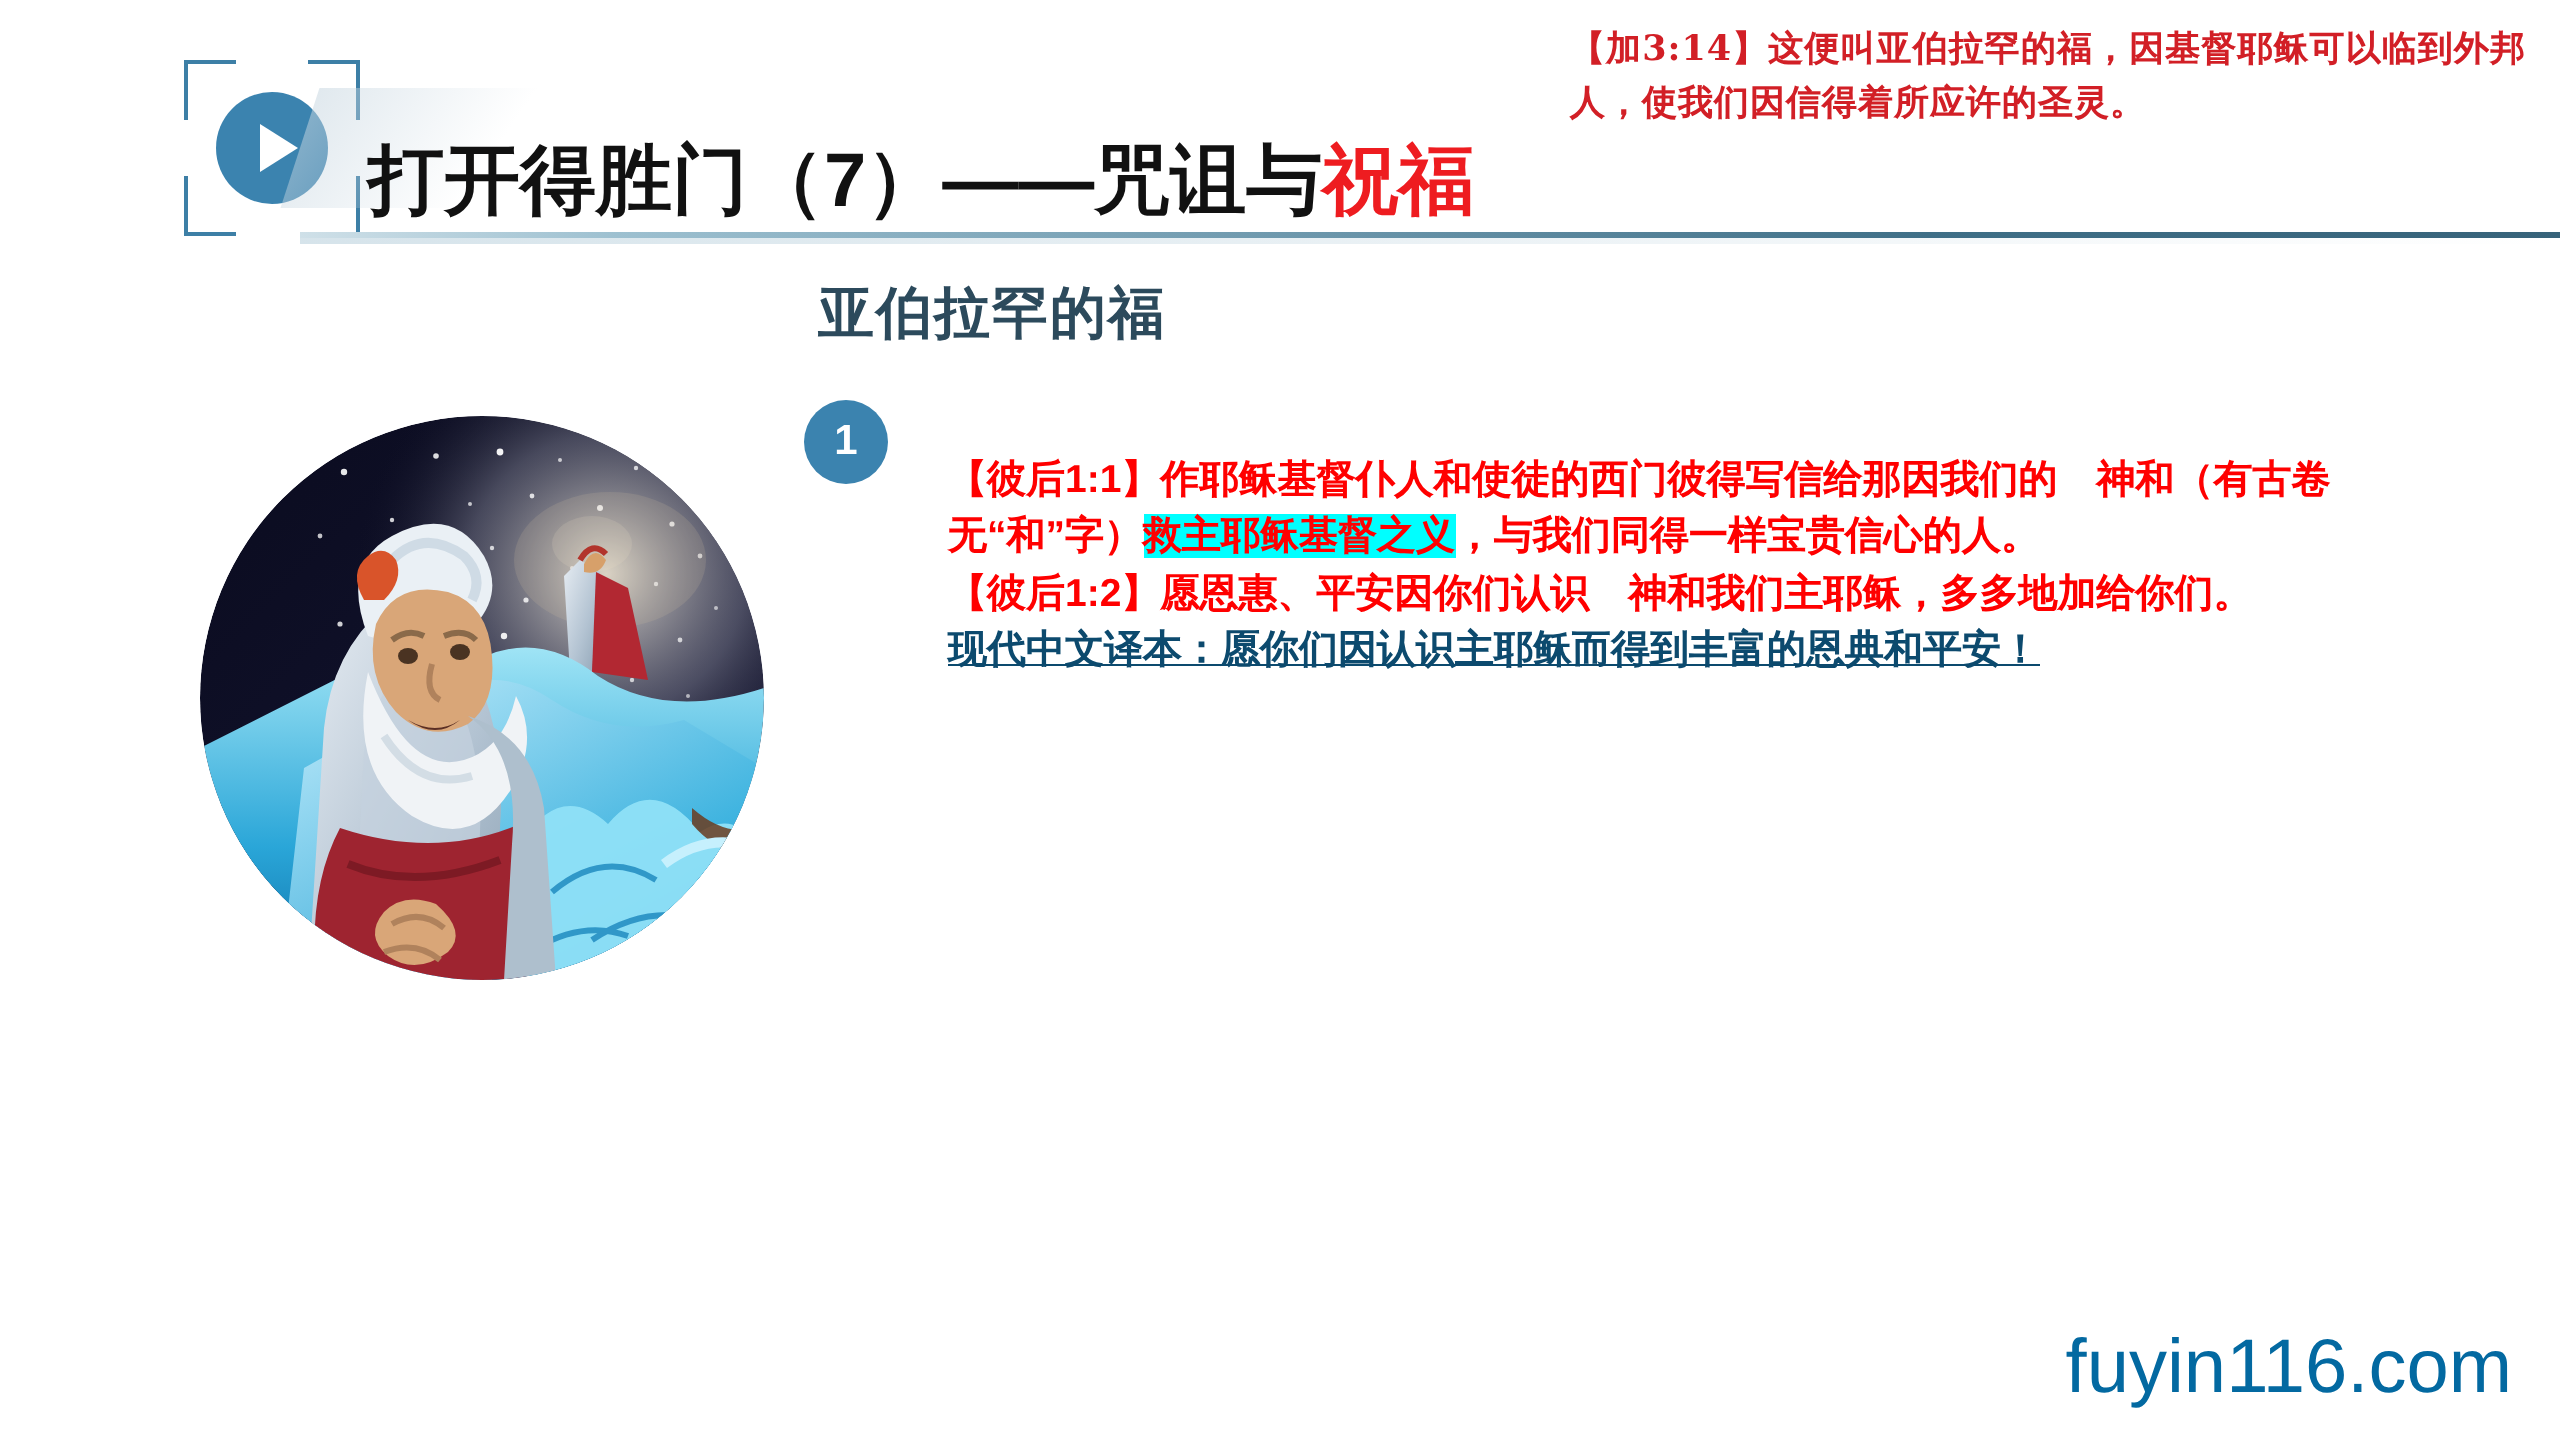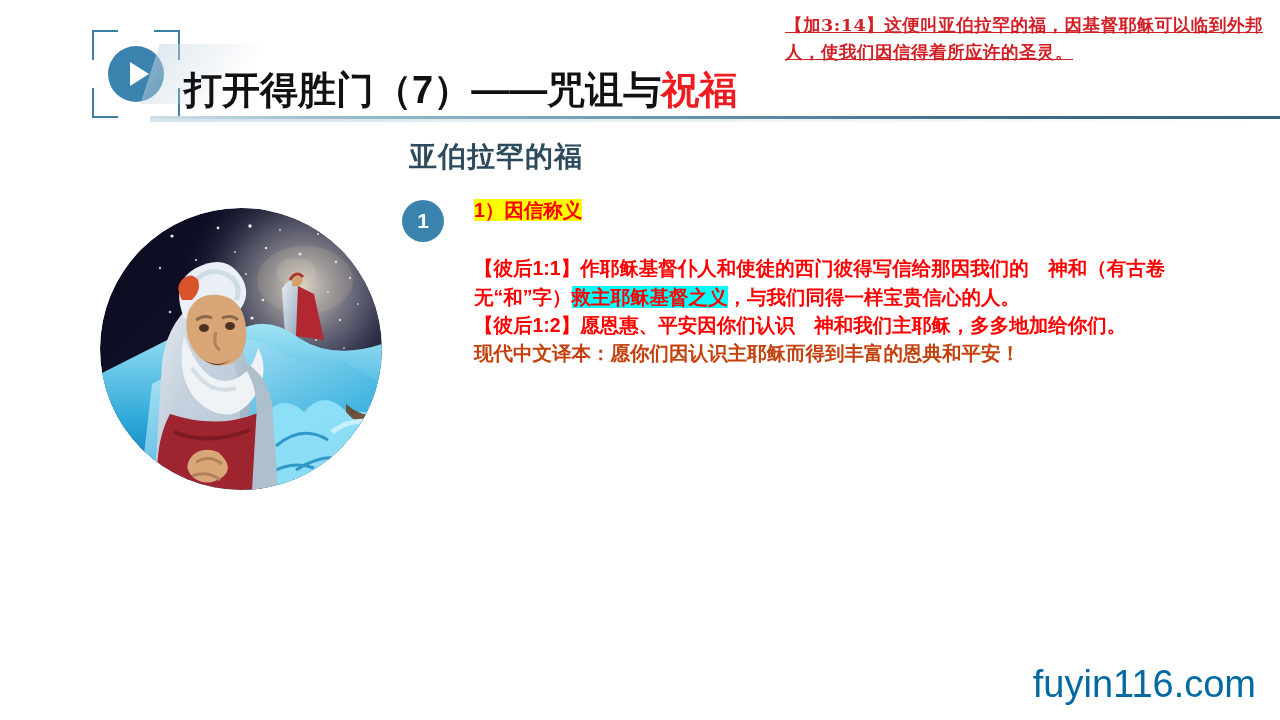--- a/index.html
+++ b/index.html
@@ -46,21 +46,21 @@
     font-size:38px;font-weight:bold;color:#111111;white-space:nowrap;
     letter-spacing:0px;
     margin-top:19px;
   }
   .main-title .accent{color:#ee1c20;}
 
   .verse-top{
     position:absolute;left:785px;top:12px;width:478px;
     font-family:"DejaVu Serif","Liberation Serif",serif;
     font-size:17.5px;font-weight:bold;color:#d21f26;
-    line-height:1.55;text-align:justify;letter-spacing:.5px;text-decoration:underline;
+    line-height:1.55;text-align:justify;letter-spacing:.5px;
   }
 
   .rule{
     position:absolute;left:150px;top:116px;width:1130px;height:3px;
     background:linear-gradient(90deg,#cfe0e8 0%,#9dc0d0 14%,#6a95aa 46%,#3f6f87 72%,#37637a 100%);
   }
   .rule-soft{
     position:absolute;left:150px;top:119px;width:1130px;height:3px;
     background:linear-gradient(90deg,rgba(180,205,218,.55),rgba(255,255,255,0));
   }
@@ -78,21 +78,21 @@
   }
 
   .content{
     position:absolute;left:474px;top:196px;width:700px;
     font-size:19.5px;font-weight:bold;line-height:1.45;color:#ff0000;
   }
   .content p{margin:0;}
 
   .hl-y{background:#ffff00;color:#ff0000;}
   .hl-c{background:#00ffff;color:#ff0000;}
-  .blk{color:#c2410c;}
+  .blk{color:#0c4a6e;text-decoration:underline;}
 
   .l-head{margin-left:14px;}
   .l-ind{margin-left:14px;}
   .gap-md{height:30px;}
   .gap-lg{height:46px;}
 
   
   .photo{
     position:absolute;left:100px;top:208px;width:282px;height:282px;
     border-radius:50%;overflow:hidden;
@@ -263,23 +263,20 @@
         <path d="M96 254 q14 -8 26 2" stroke="#b0825c" stroke-width="3" fill="none"></path>
         <path d="M92 268 q16 -6 28 4" stroke="#b0825c" stroke-width="3" fill="none"></path>
 
         <path d="M134 150 q26 18 22 64 l-4 68 l26 0 l-6 -86 q-6 -36 -38 -46 Z" fill="#aebfcd"></path>
       </g>
     </svg>
   </div>
 
   <div class="content">
 
-    <p class="l-head">
-      <span class="hl-y">1）因信称义</span>
-    </p>
 
 
     <div class="gap-md"></div>
 
     <p>
       <span>【彼后1:1】</span><span>作耶稣基督仆人和使徒的西门彼得写信给那因我们的　神和（有古卷无“和”字）</span><span class="hl-c">救主耶稣基督之义</span><span>，与我们同得一样宝贵信心的人。</span>
     </p>
 
     <p>
       <span>【彼后1:2】</span><span>愿恩惠、平安因你们认识　神和我们主耶稣，多多地加给你们。</span>

